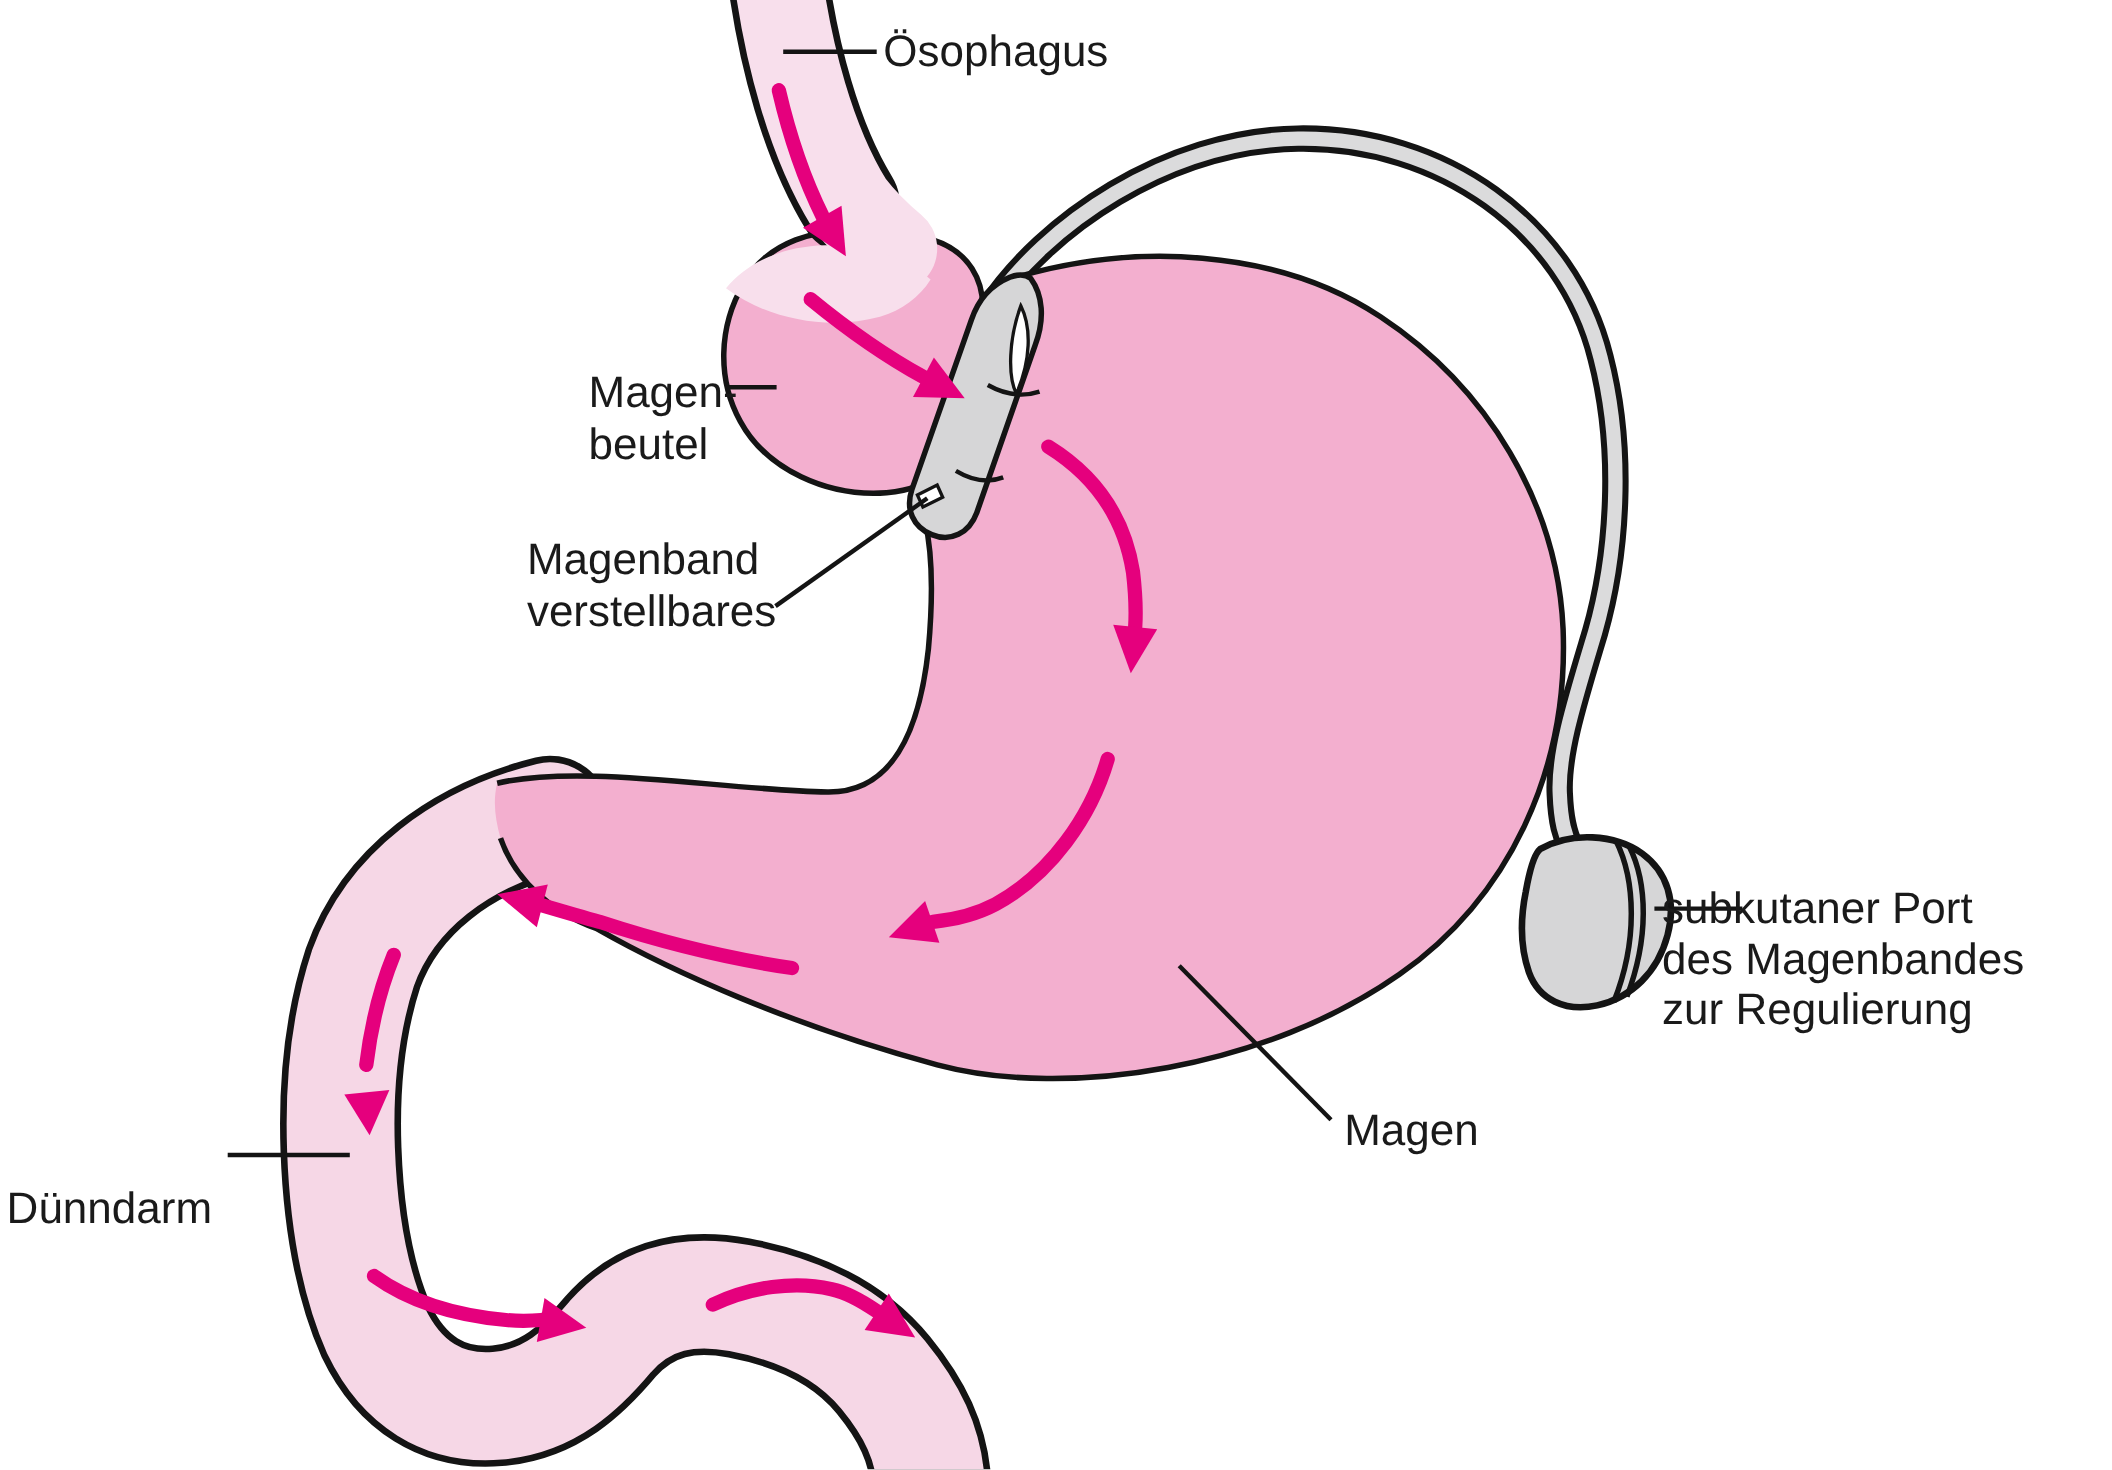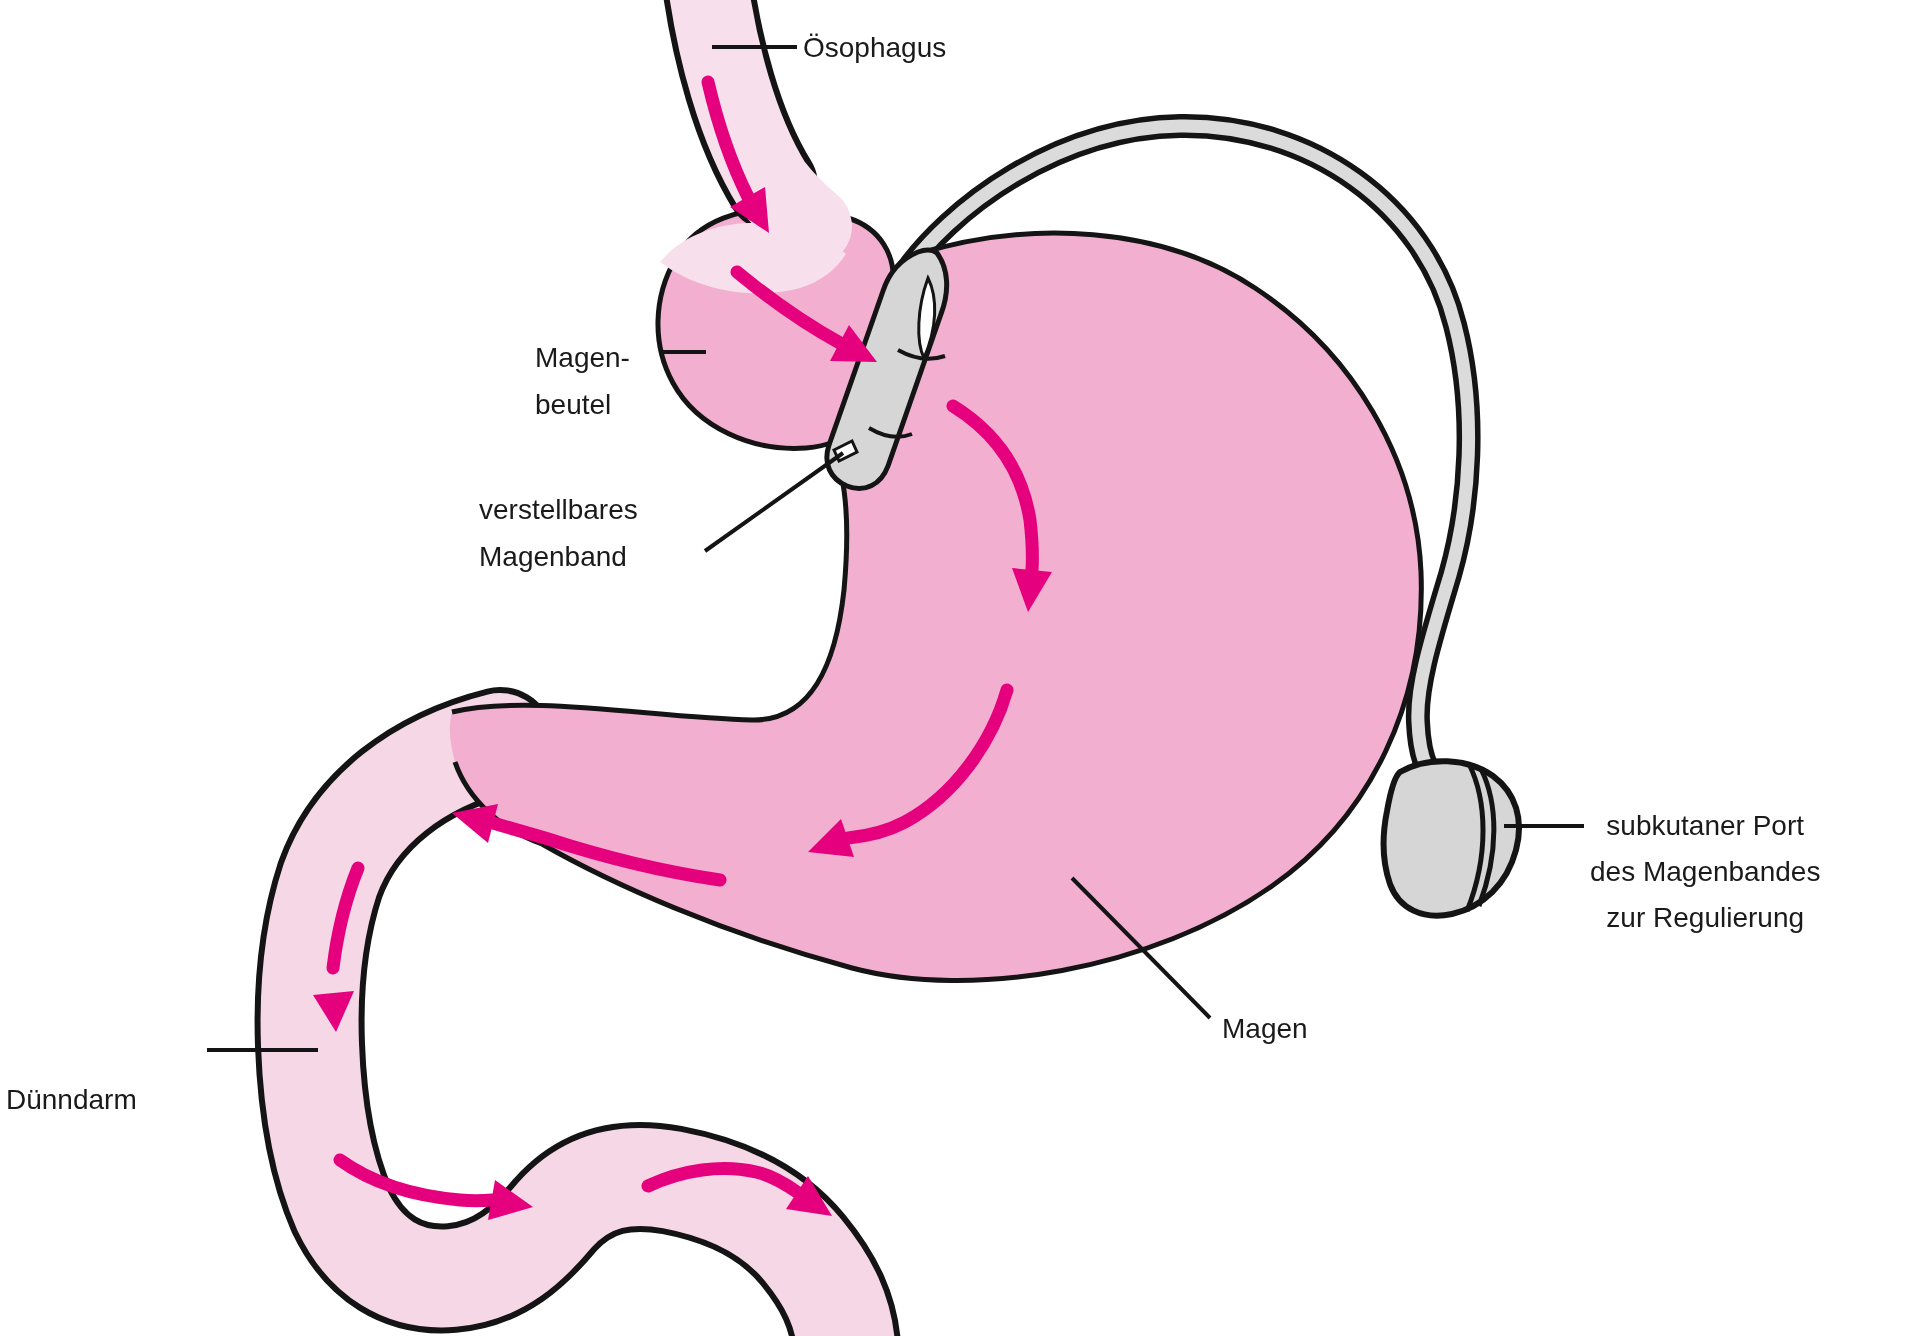--- a/index.html
+++ b/index.html
@@ -1,19 +1,19 @@
 <!DOCTYPE html>
 <html><head>
 <meta charset="utf-8">
 <style>
   html,body{margin:0;padding:0;background:#fff;}
   #canvas{position:relative;width:1920px;height:1336px;background:#fff;overflow:hidden;
           font-family:"Liberation Sans",sans-serif;}
   #art{position:absolute;left:0;top:0;}
-  .label{position:absolute;color:#1a1a1a;font-size:28px;line-height:47px;white-space:nowrap;}
+  .label{position:absolute;color:#1a1a1a;font-size:40px;line-height:47px;white-space:nowrap;}
 </style>
 </head>
 <body>
 
 <div id="canvas">
 
   <svg id="art" width="1920" height="1336" viewBox="0 0 1920 1336">
 
     <g>
       <path d="M 900,280 C 950,205 1060,128 1180,126 C 1310,124 1425,205 1455,325 C 1477,410 1470,505 1450,575 C 1432,635 1416,685 1418,722 C 1419,748 1423,760 1428,770" fill="none" stroke="#141414" stroke-width="24" stroke-linecap="round"></path>
@@ -84,27 +84,27 @@
   </svg>
 
   <div class="label" style="left:803px;top:24px;">Ösophagus</div>
 
   <div class="label" style="left:535px;top:306px;margin-top:28px;">
     <div>Magen-</div>
     <div>beutel</div>
   </div>
 
   <div class="label" style="left:479px;top:486px;">
+    <div>Magenband</div>
     <div>verstellbares</div>
-    <div>Magenband</div>
   </div>
 
   <div class="label" style="left:6px;top:1076px;">Dünndarm</div>
 
   <div class="label" style="left:1222px;top:1005px;">Magen</div>
 
-  <div class="label" style="left:1590px;top:803px;line-height:46px;text-align:center;">
+  <div class="label" style="left:1511px;top:803px;line-height:46px;">
     <div>subkutaner Port</div>
     <div>des Magenbandes</div>
     <div>zur Regulierung</div>
   </div>
 
 </div>
 
 </body></html>

